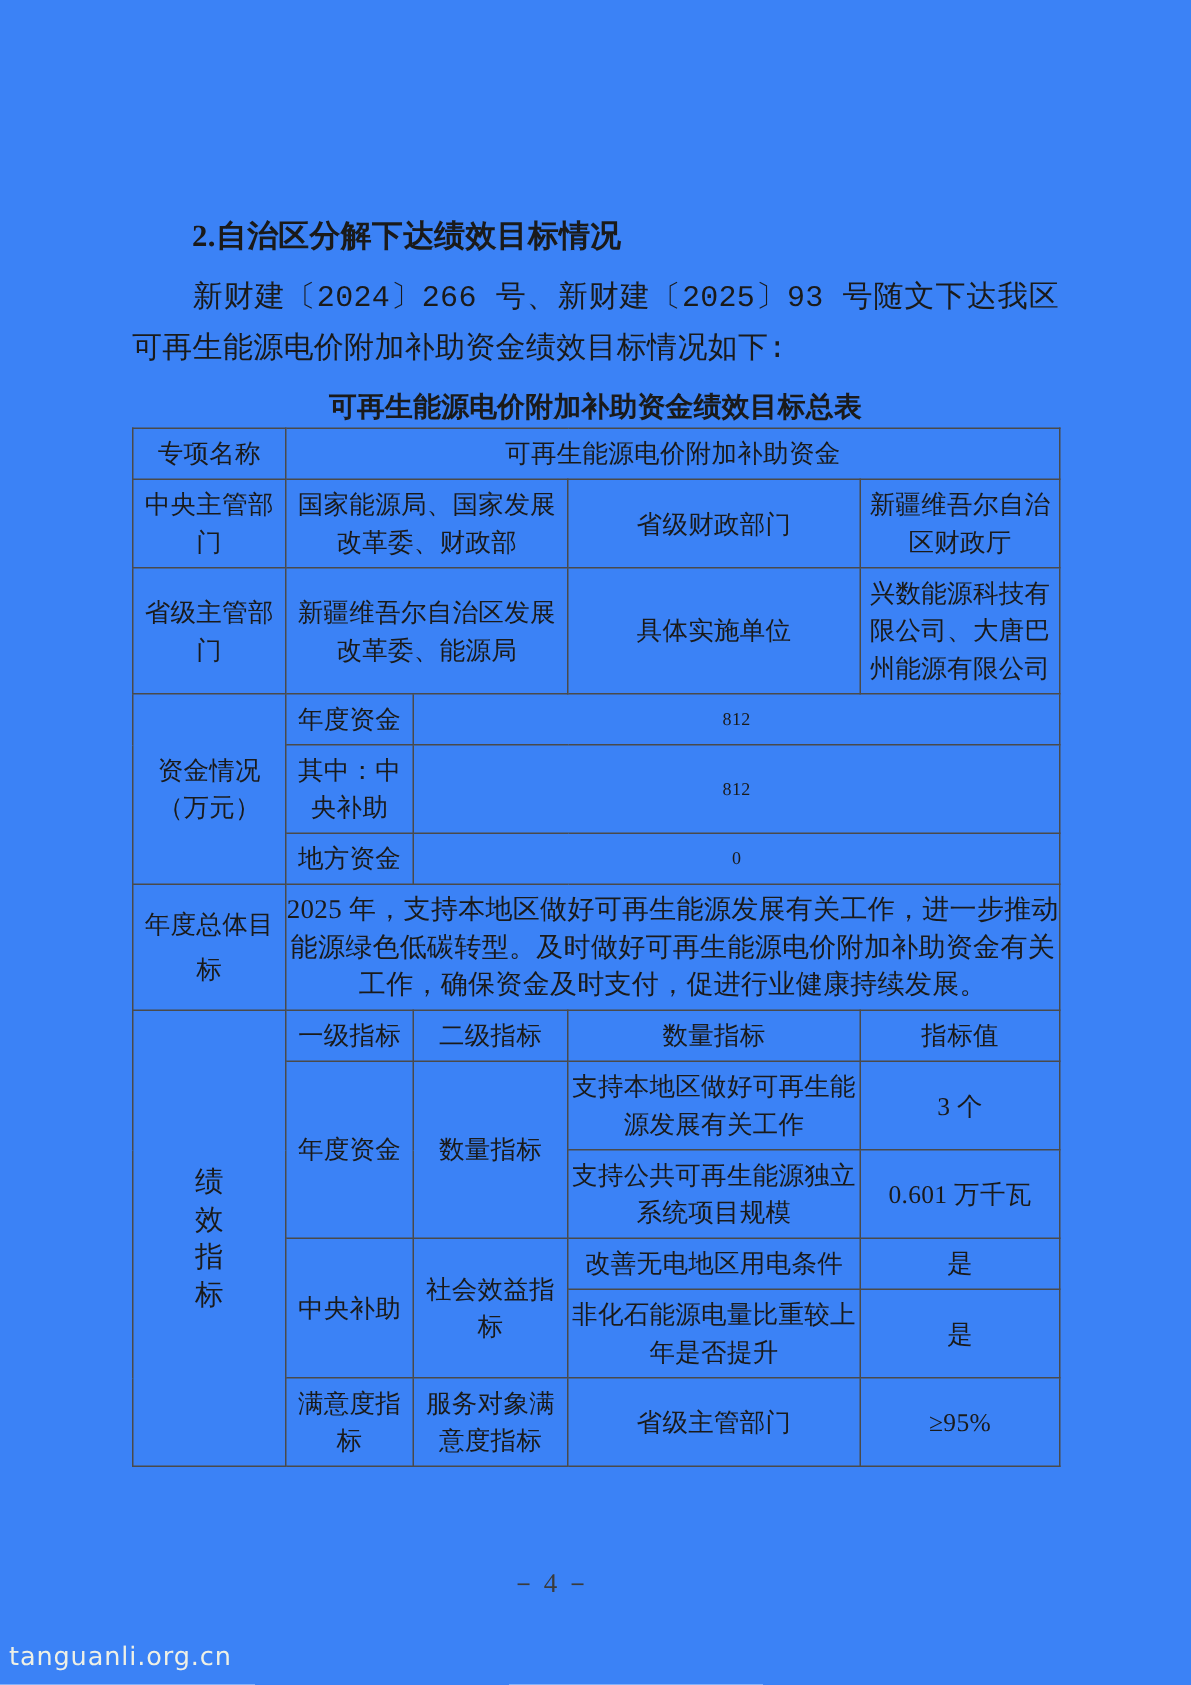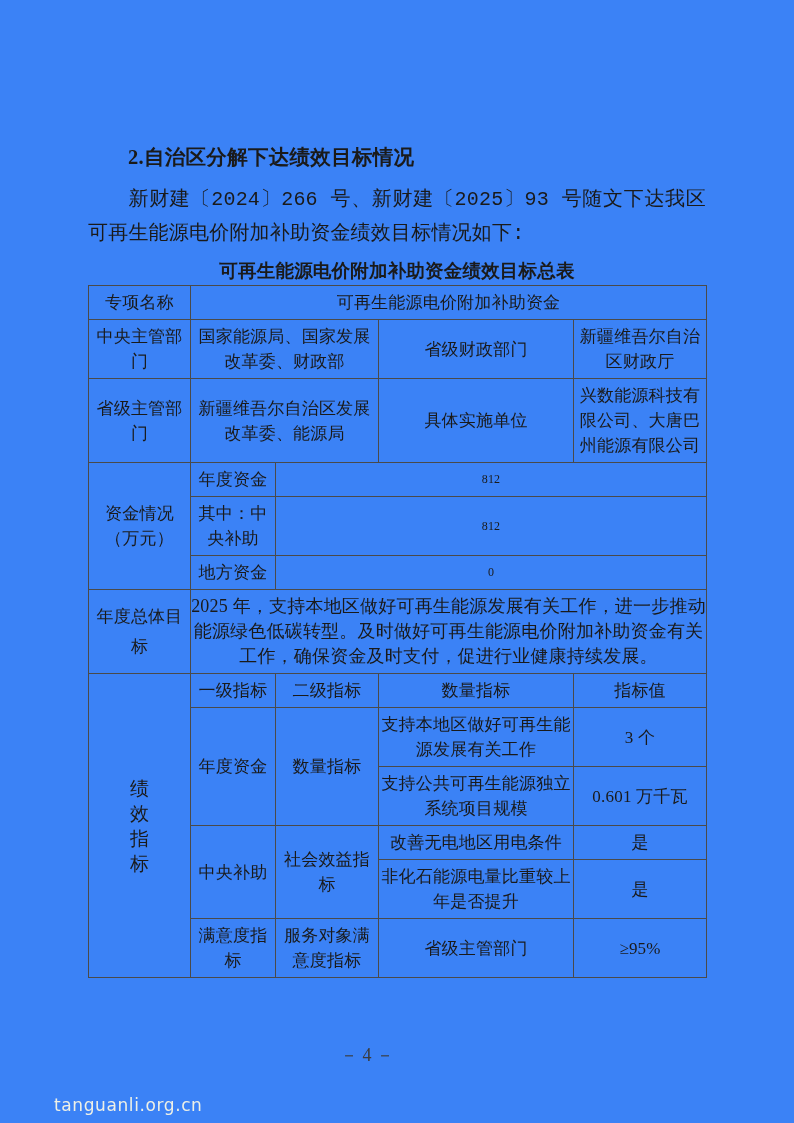--- a/index.html
+++ b/index.html
@@ -119,21 +119,20 @@
   }
 
   .watermark {
     position: absolute;
     left: 6px;
     bottom: 8px;
     font-family: "DejaVu Sans", "Liberation Sans", sans-serif;
     font-size: 17px;
     letter-spacing: 0.6px;
     color: #eef0e6;
-    margin-left: 48px;
   }
 </style>
 </head>
 <body>
 
 <div class="page">
 
   <div class="heading">2.自治区分解下达绩效目标情况</div>
 
   <div class="intro"><span class="indent"></span><span>新财建〔2024〕266 号、新财建〔2025〕93 号随文下达我区可再生能源电价附加补助资金绩效目标情况如下:</span></div>

